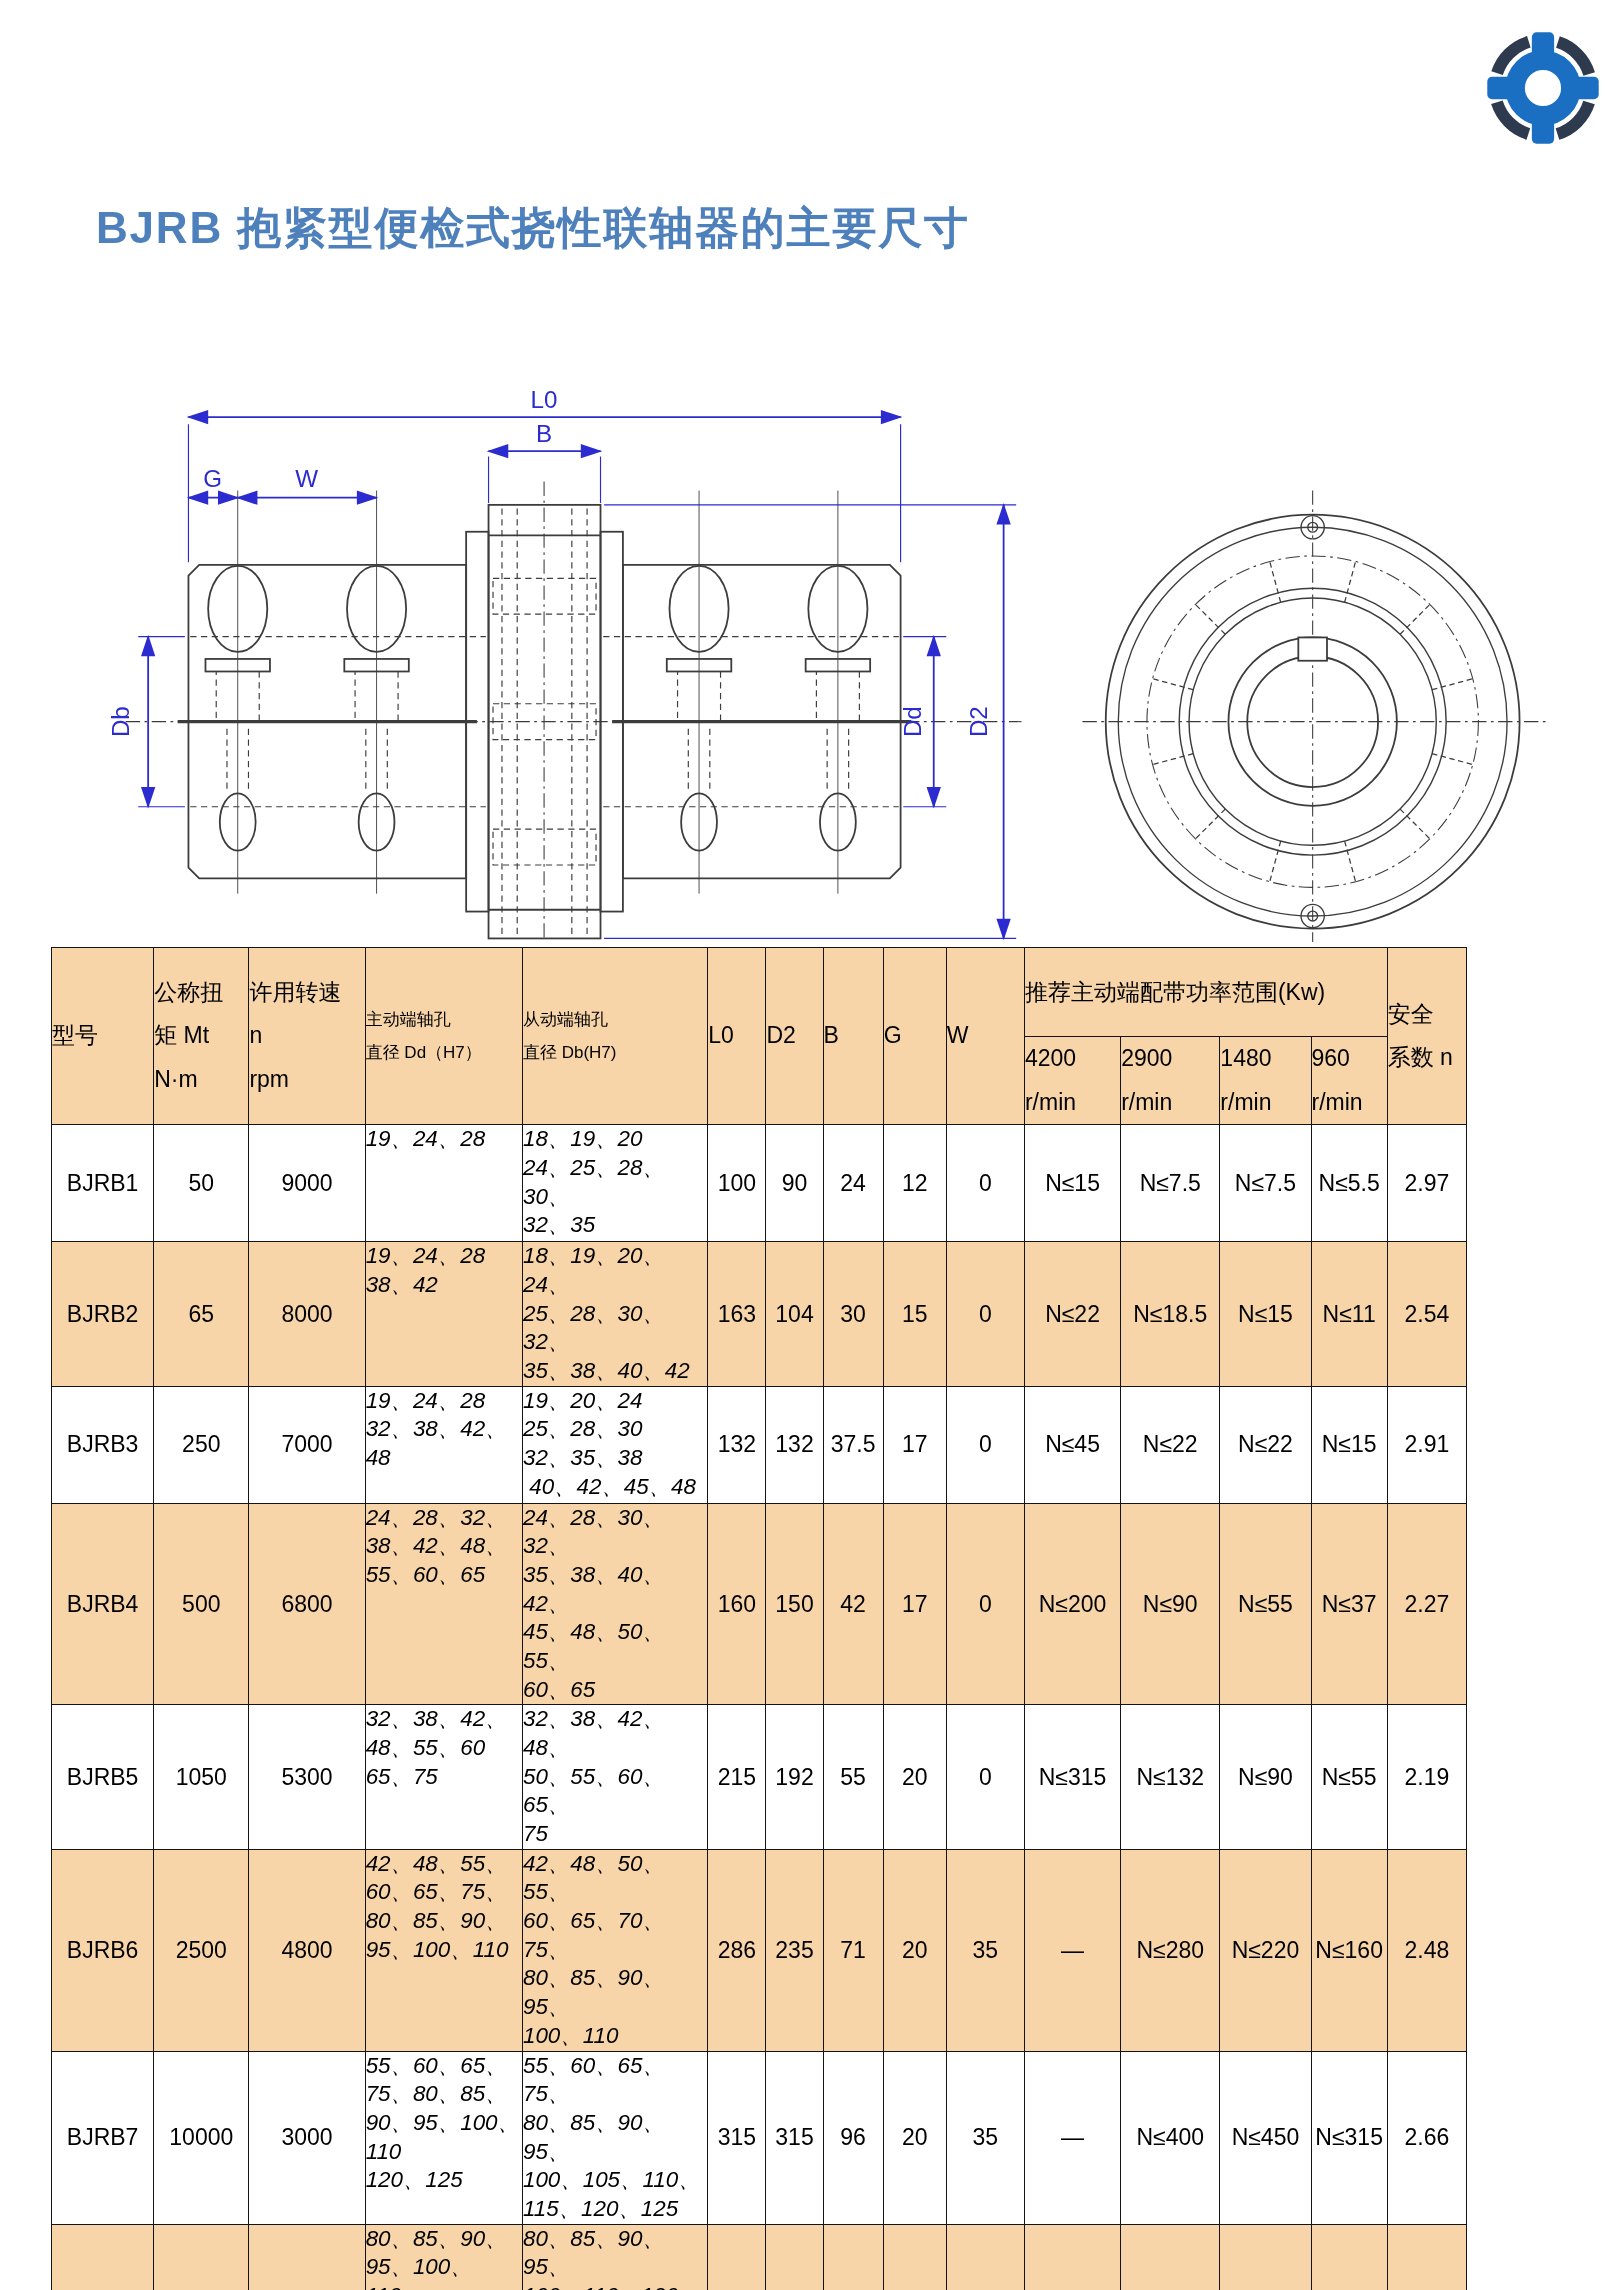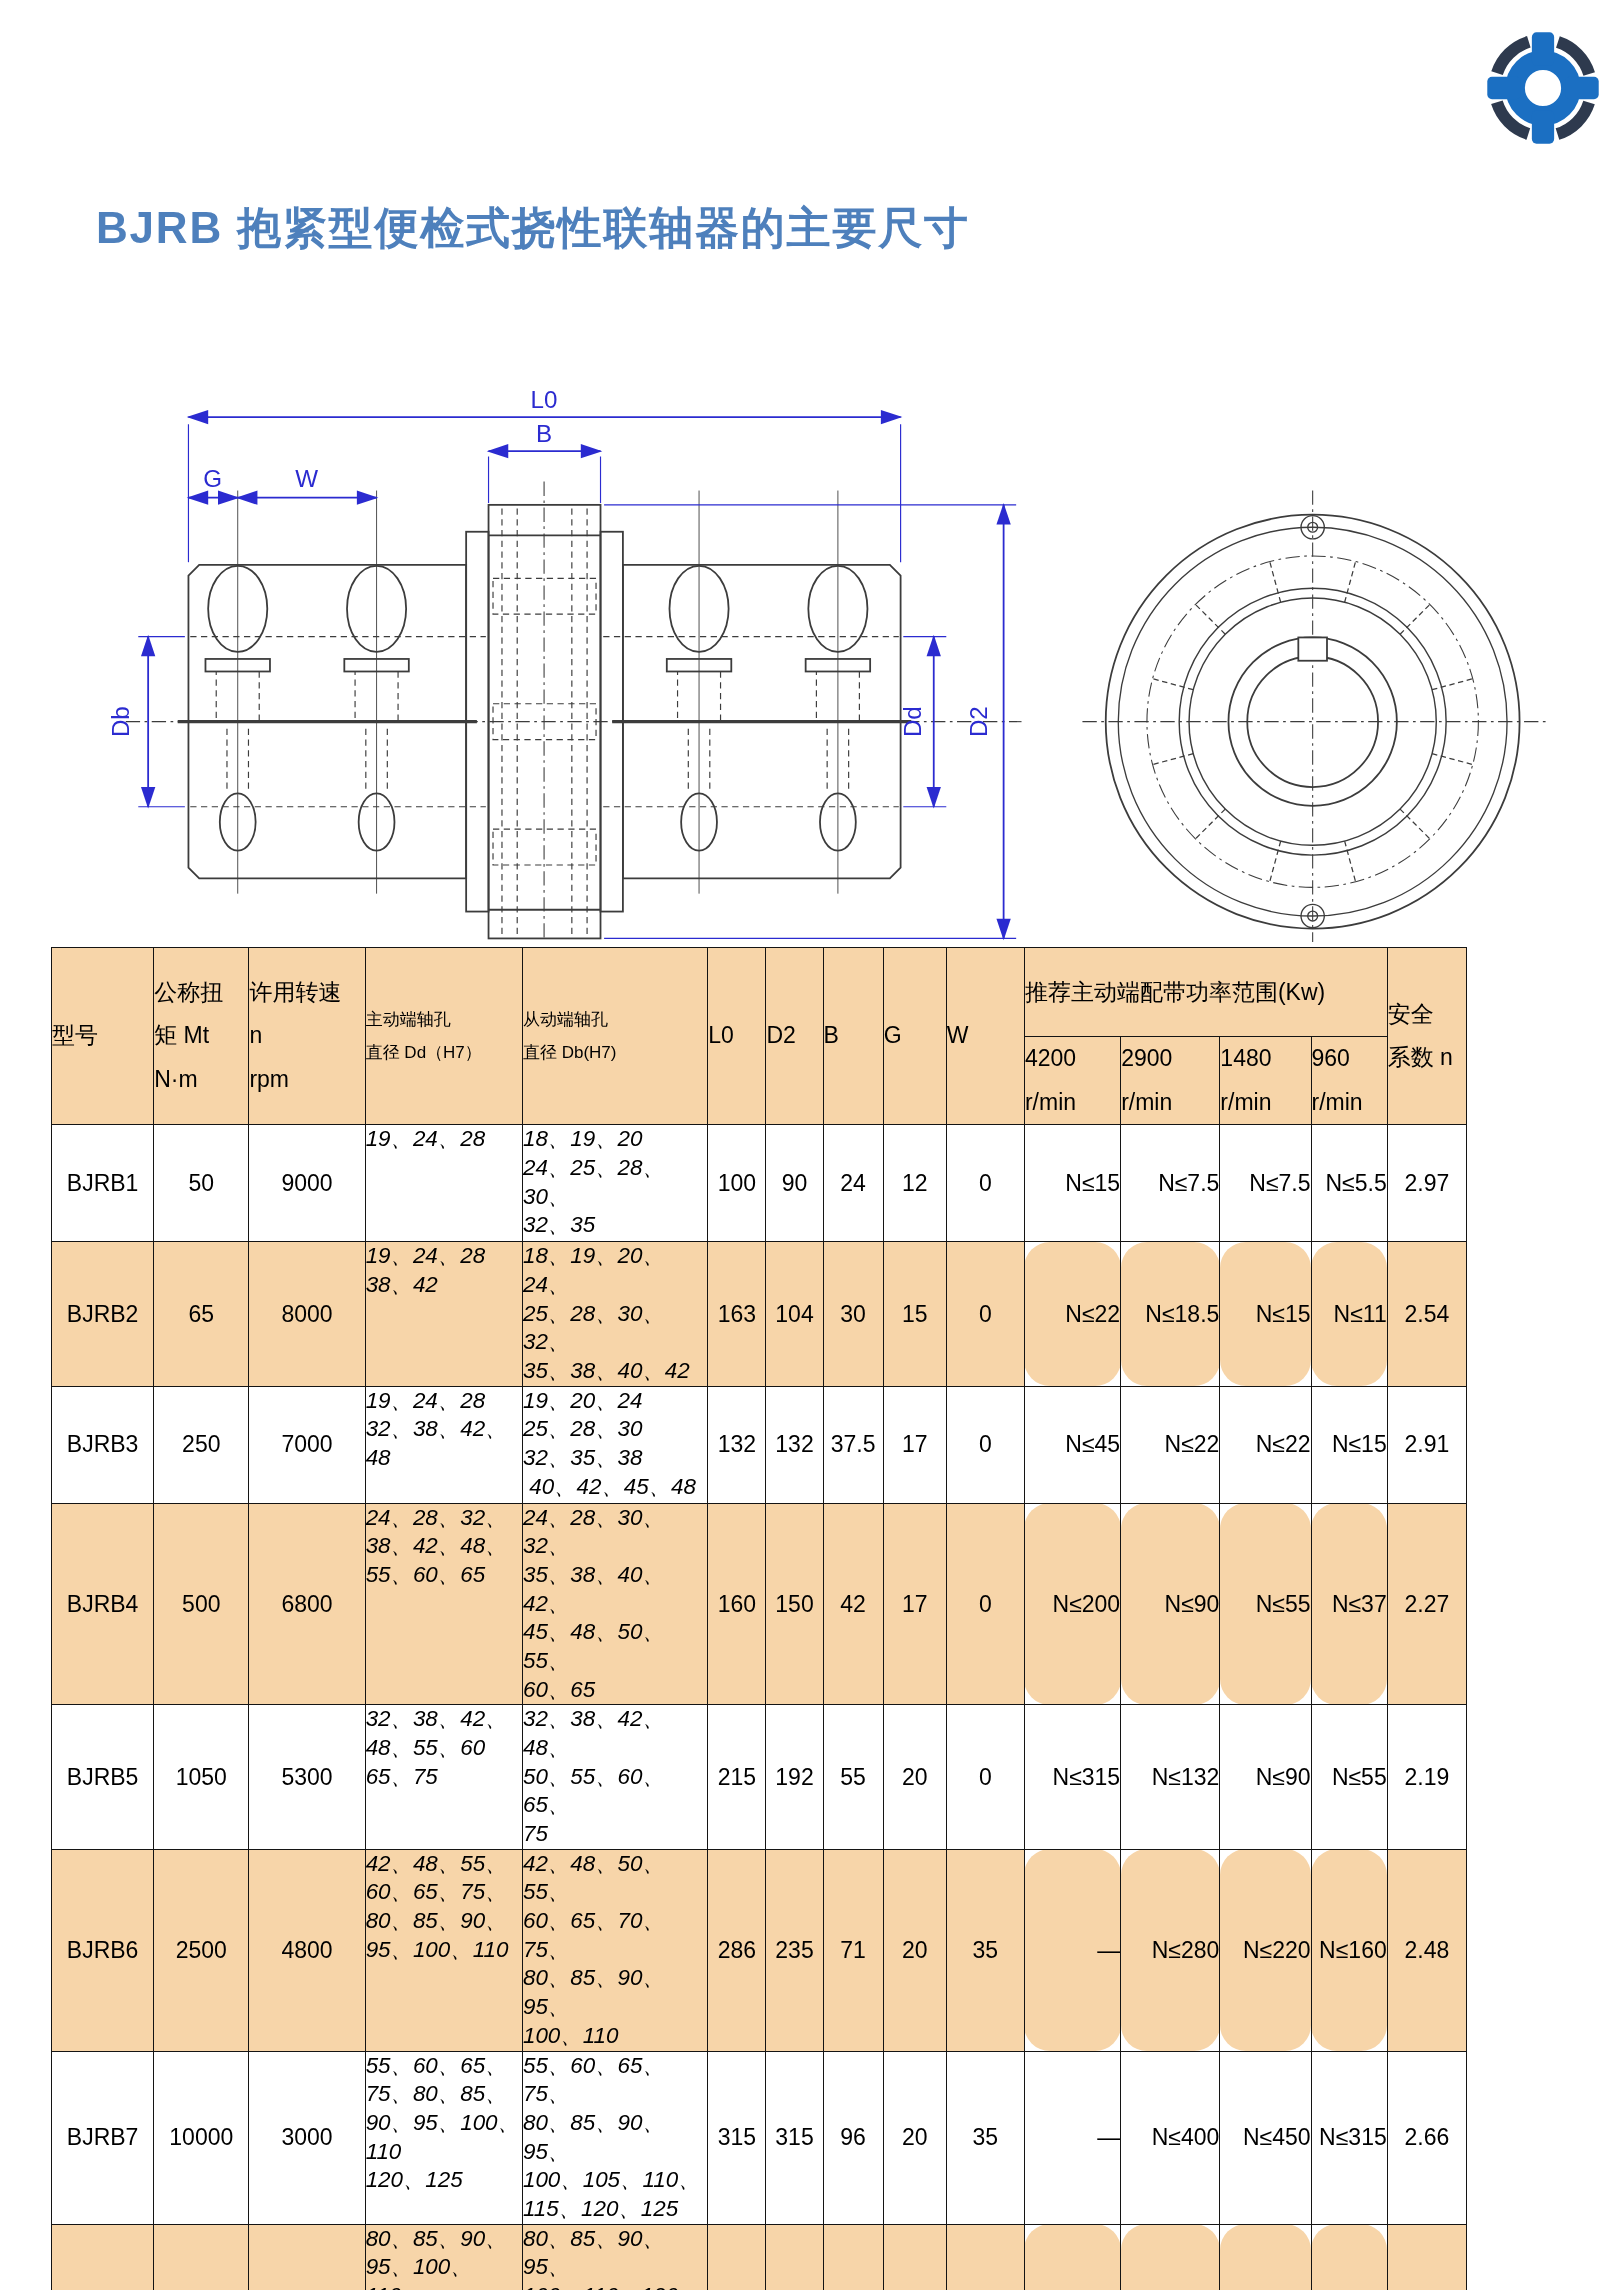--- a/index.html
+++ b/index.html
@@ -13,21 +13,21 @@
   #tblwrap{position:absolute;left:51px;top:947px;}
   #tbl{border-collapse:collapse;table-layout:fixed;width:1416px;font-size:23px;}
   #tbl th,#tbl td{border:1.8px solid #141414;padding:0;overflow:hidden;}
   #tbl th{font-weight:normal;}
   .hc{text-align:left;vertical-align:middle;white-space:pre-line;line-height:1.9;}
   .hl{text-align:left;vertical-align:middle;padding:0 3.6px 0 8px;white-space:pre-wrap;line-height:1.9;}
   .hd{font-size:17px;line-height:1.95;margin-left:44px;}
   .pg{line-height:1.25;}
   .n{text-align:center;vertical-align:middle;}
   .h{text-align:left;vertical-align:top;padding:2.7px 2.7px 0 4.5px;white-space:pre-wrap;font-size:22.4px;line-height:1.28;font-style:italic;}
-  .p{text-align:right;vertical-align:middle;padding-left:6.3px;border-radius:26px;}
+  .p{text-align:center;vertical-align:middle;padding-left:6.3px;}
   thead th{background:#f7d5a9;}
   tr.pe td{background:#f7d5a9;}
 </style>
 </head>
 <body>
 
 <div id="page">
 
   <svg id="logo" width="130" height="130" viewBox="0 0 140 140">
     <circle cx="70" cy="70" r="52" fill="none" stroke="#2e3a4e" stroke-width="13" stroke-dasharray="49.9 31.8" transform="rotate(17.5 70 70)"></circle>

